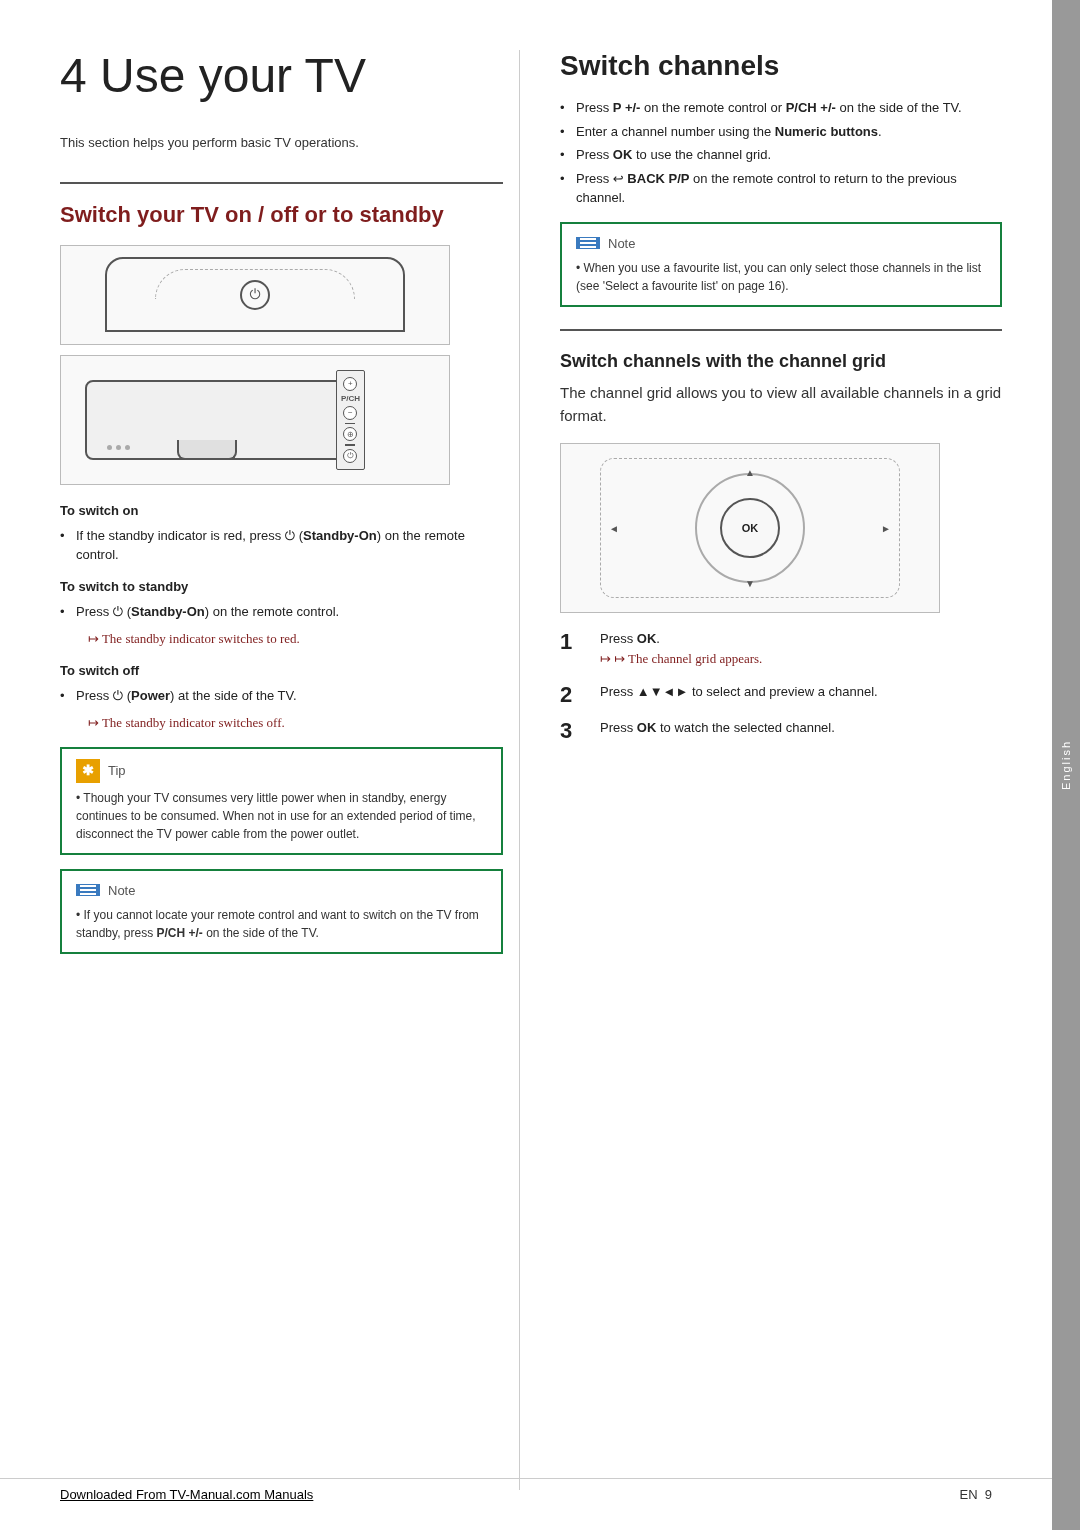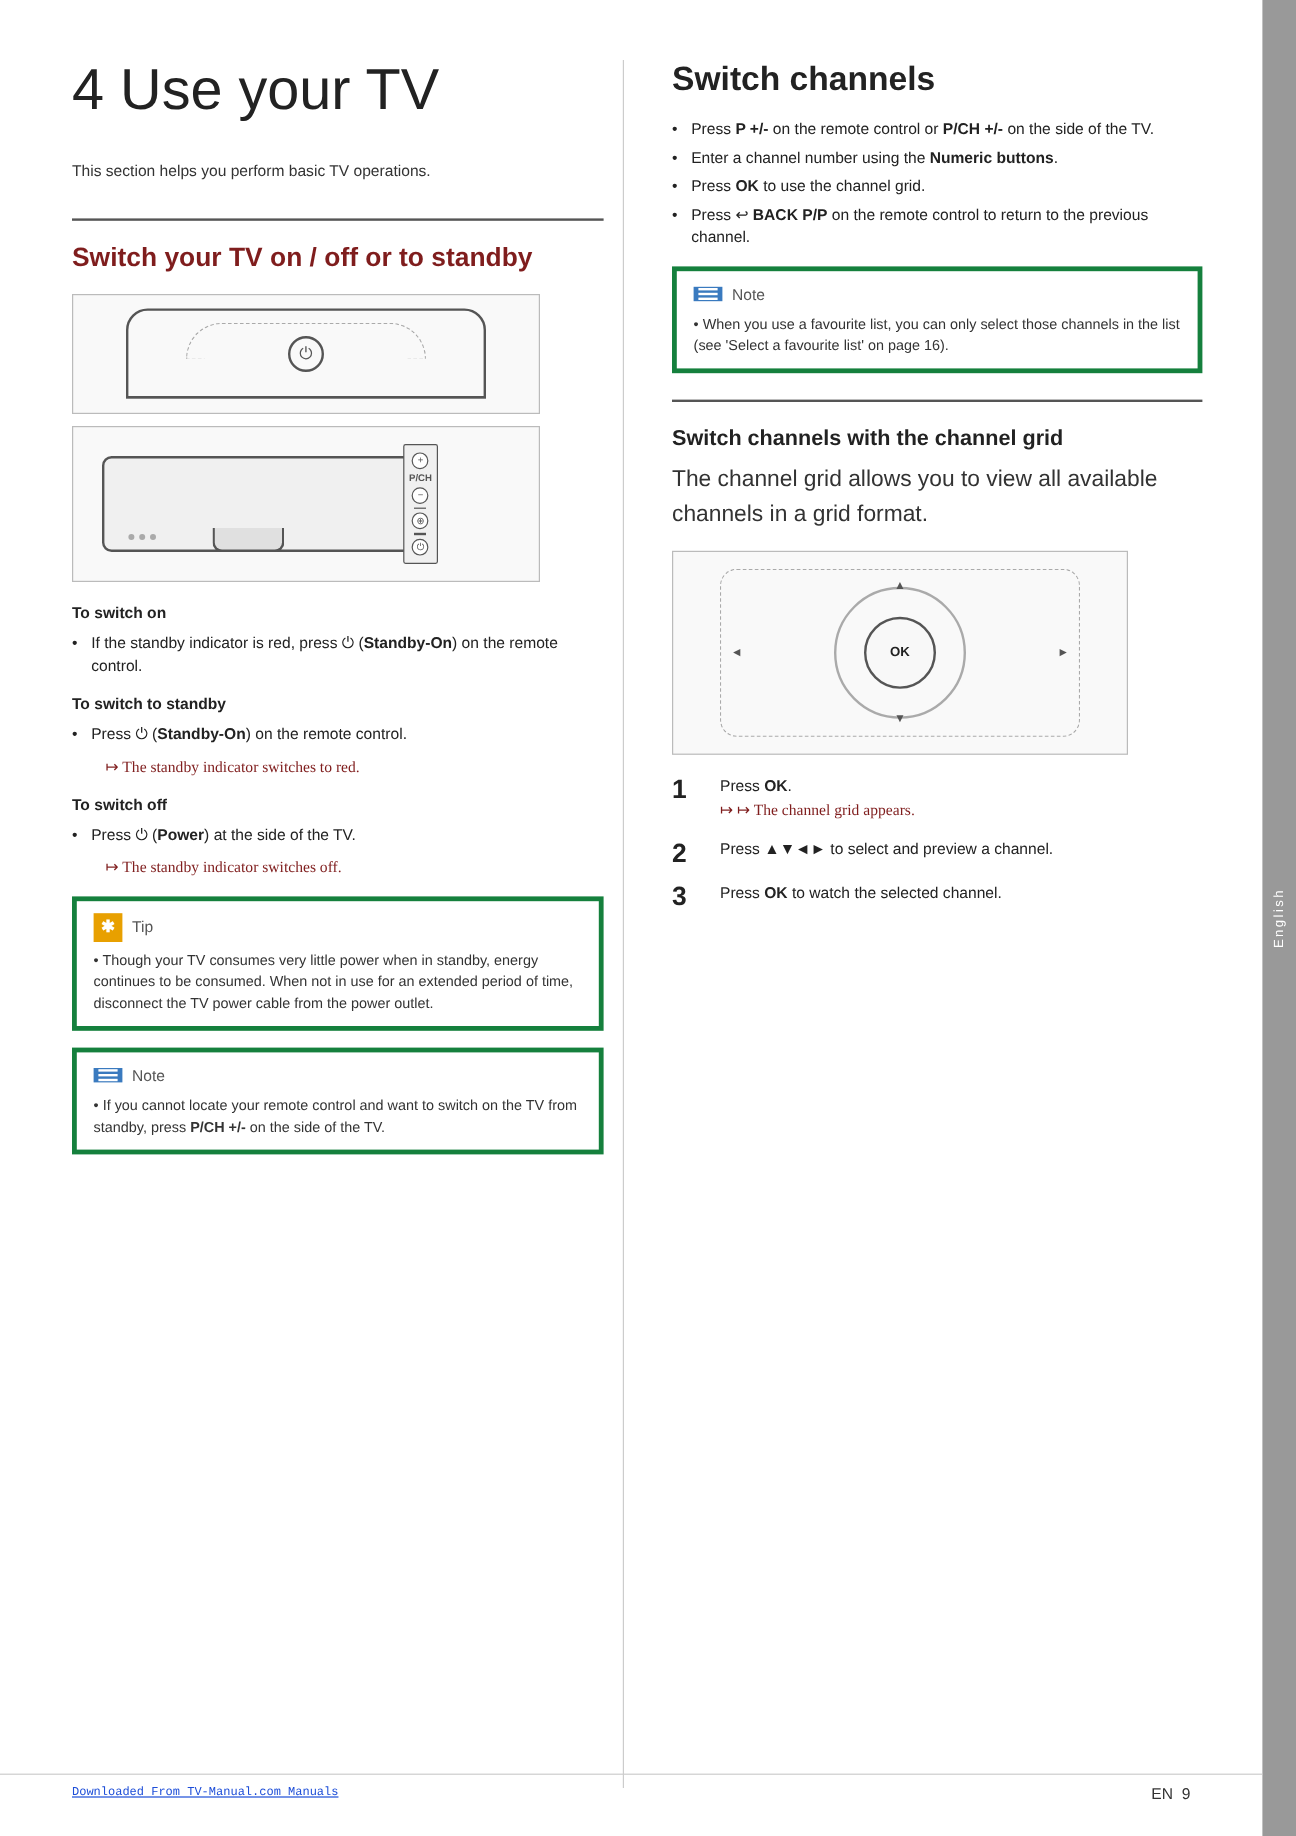--- a/index.html
+++ b/index.html
@@ -119,21 +119,21 @@
       margin-bottom: 4px;
       font-family: Liberation Serif, serif;
     }
     .arrow-indent::before {
       content: "↦ ";
     }
 
     b { font-weight: 700; }
 
     .tip-box, .note-box {
-      border: 4px solid #15803d;
+      border: 2px solid #15803d;
       padding: 10px 14px;
       margin-top: 14px;
       margin-bottom: 14px;
       font-size: 12px;
       line-height: 1.5;
       color: #333;
     }
 
     .tip-header, .note-header {
       display: flex;
@@ -421,24 +421,23 @@
       left: 0;
       right: 28px;
       display: flex;
       justify-content: space-between;
       align-items: center;
       padding: 0 60px;
       border-top: 1px solid #ccc;
       padding-top: 8px;
     }
     .footer-link {
-      color: #1d4ed8;
-      font-size: 10px;
+      color: #000000;
+      font-size: 13px;
       text-decoration: underline;
-      font-family: Liberation Mono, monospace;
     }
     .footer-page {
       font-size: 13px;
       color: #333;
     }
   </style>
 </head>
 <body>
 
 <div class="page">
@@ -552,21 +551,21 @@
             </div>
           </div>
           <span class="note-label">Note</span>
         </div>
         <p>• <span>When you use a favourite list, you can only select those channels in the list (see 'Select a favourite list' on page 16).</span></p>
       </div>
 
       <hr class="section-divider" style="margin-top: 22px;">
 
       <h3 class="right-subsection-title">Switch channels with the channel grid</h3>
-      <p style="font-size:19px;line-height:1.5;color:#333;">The channel grid allows you to view all available channels in a grid format.</p>
+      <p style="font-size:15px;line-height:1.5;color:#333;">The channel grid allows you to view all available channels in a grid format.</p>
 
       <div class="channel-grid-image">
         <div class="remote-ok-shape">
           <div class="ok-ring"></div>
           <div class="nav-arrow up">▲</div>
           <div class="nav-arrow down">▼</div>
           <div class="nav-arrow left">◄</div>
           <div class="nav-arrow right">►</div>
           <div class="ok-center-circle">OK</div>
         </div>

